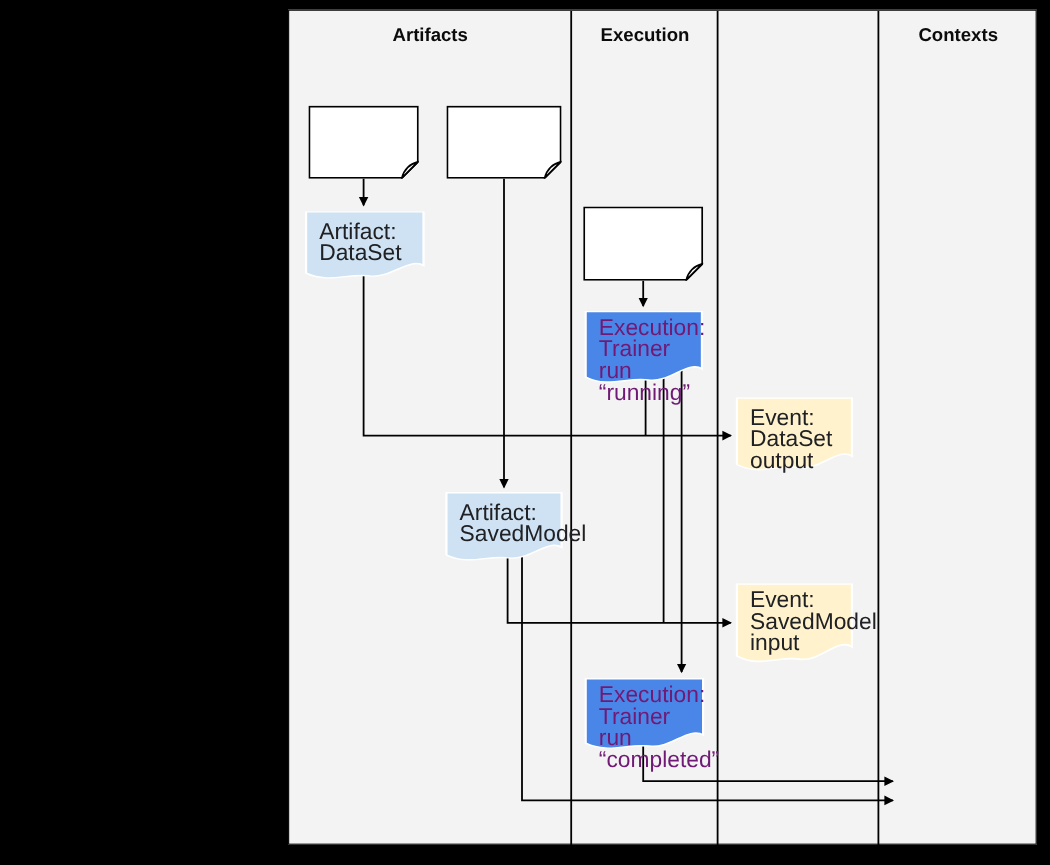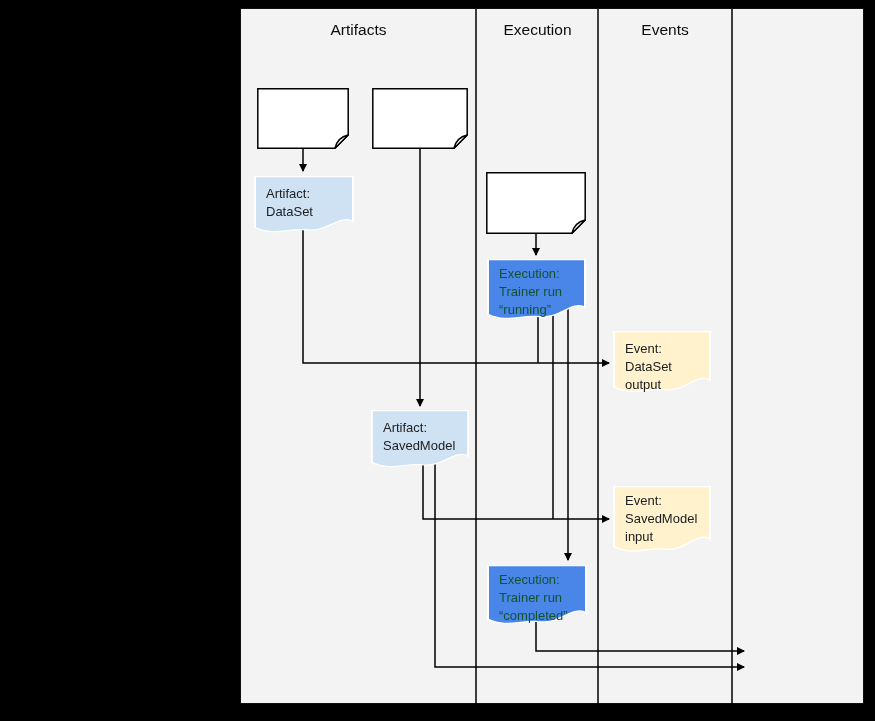--- a/index.html
+++ b/index.html
@@ -1,39 +1,39 @@
 <!DOCTYPE html>
 <html><head>
 <meta charset="utf-8">
 <style>
   html,body{margin:0;padding:0;background:#000;}
   #stage{position:relative;width:875px;height:721px;background:#000;overflow:hidden;
          font-family:"Liberation Sans", sans-serif;}
   #panel{position:absolute;left:240px;top:8px;width:624px;height:696px;
          background:#f3f3f3;border:1px solid #101010;box-sizing:border-box;}
   .hdr{position:absolute;top:11px;height:20px;line-height:20px;text-align:center;
-       font-weight:normal;font-size:15.5px;color:#0b0b0b;}
+       font-weight:bold;font-size:15.5px;color:#0b0b0b;}
   #connectors{position:absolute;left:0;top:0;width:624px;height:696px;}
   .node{position:absolute;}
   .node > svg{position:absolute;left:0;top:0;width:100%;height:100%;}
-  .txt{position:relative;z-index:2;font-size:13px;line-height:18px;color:#202124;
+  .txt{position:relative;z-index:2;font-size:19px;line-height:18px;color:#202124;
        padding:9px 6px 0 12px;}
-  .txt.white{color:#14532d;}
+  .txt.white{color:#701a75;}
   .single{display:flex;align-items:center;height:100%;box-sizing:border-box;
           padding:0 0 8px 12px;font-size:13px;color:#1a1a1a;}
 </style>
 </head>
 <body>
 
 <div id="stage">
   <div id="panel">
 
     <div class="hdr" style="left:0;width:235px">Artifacts</div>
     <div class="hdr" style="left:235px;width:123px">Execution</div>
-    <div class="hdr" style="left:357px;width:134px">Events</div>
+    <div class="hdr" style="left:491px;width:133px">Contexts</div>
 
     <svg id="connectors" viewBox="0 0 624 696">
       <defs>
         <marker id="arr" markerWidth="9" markerHeight="9" refX="7" refY="4.5" orient="auto" markerUnits="userSpaceOnUse">
           <path d="M0,0.5 L8,4.5 L0,8.5 Z" fill="#000"></path>
         </marker>
       </defs>
       <g stroke="#000000" stroke-width="1.5" fill="none">
 
         <line x1="235" y1="0" x2="235" y2="696"></line>

